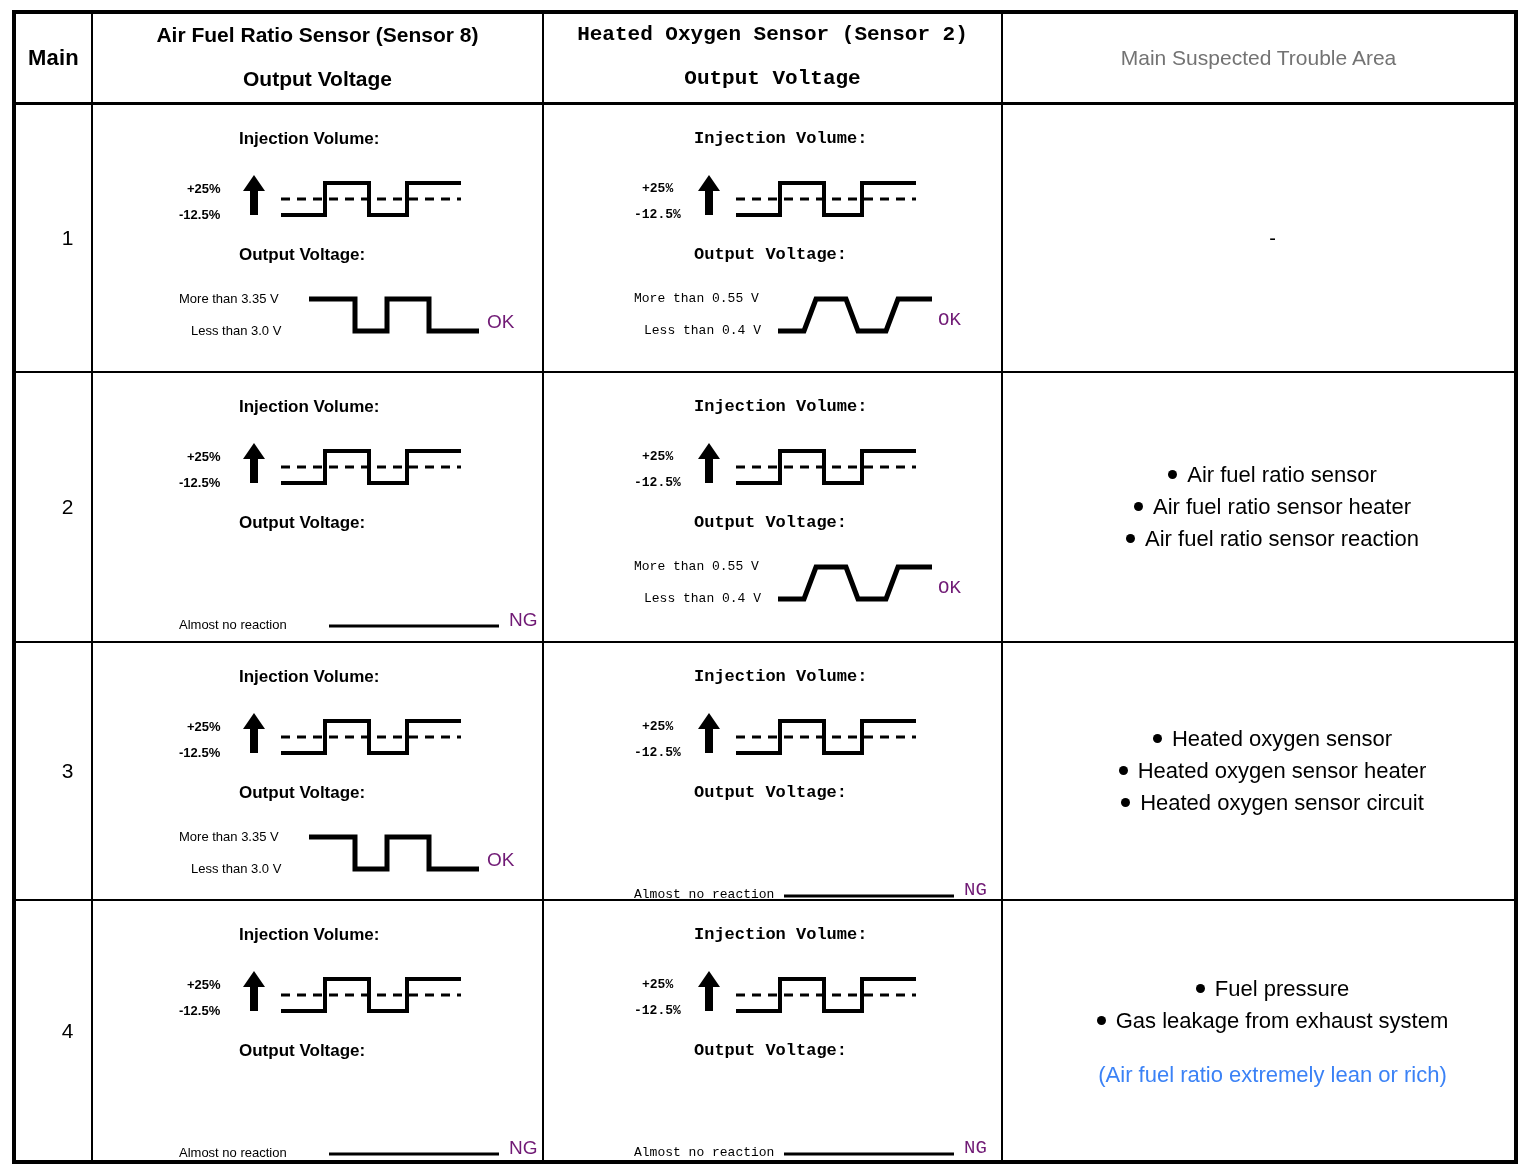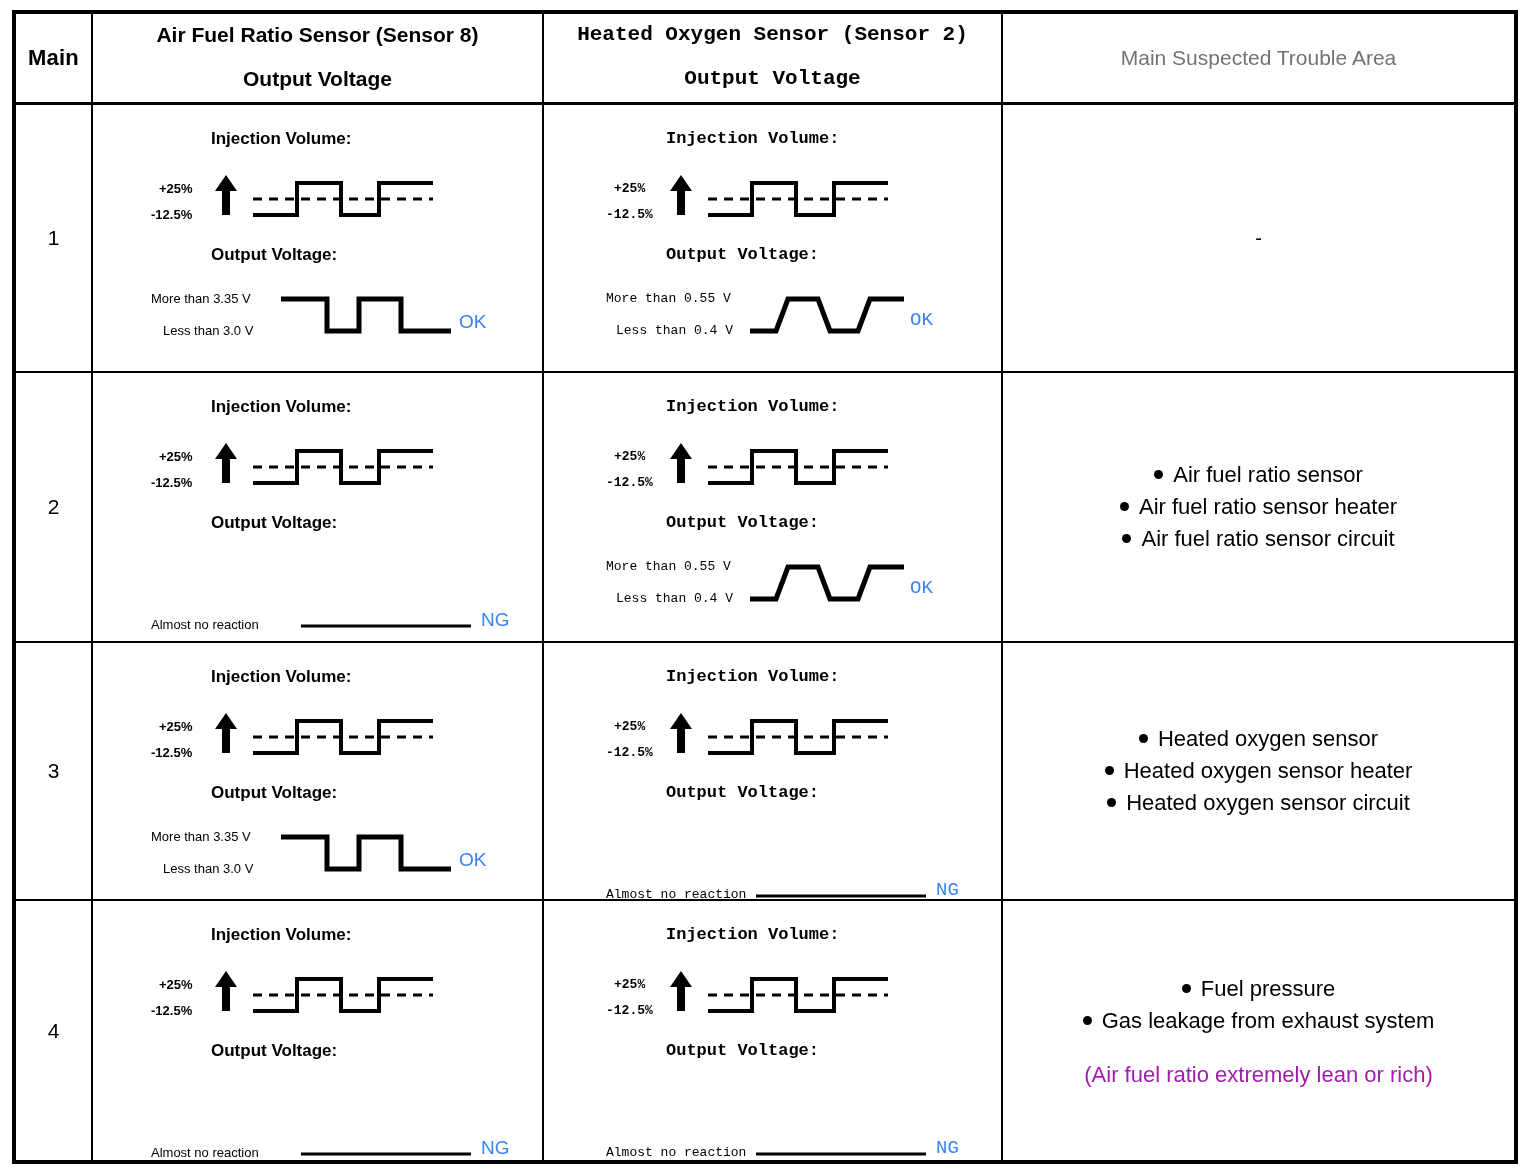--- a/index.html
+++ b/index.html
@@ -26,21 +26,21 @@
     border: 1px solid #000;
     padding: 0;
     vertical-align: middle;
     background: #fff;
   }
   
   table.diag { border: 4px solid #000; }
   table.diag tr.header-row th { border-bottom: 3px solid #000; }
   table.diag td.case-col, table.diag th.case-col { border-right: 2px solid #000; }
   table.diag td.sensor2-col, table.diag th.sensor2-col { border-left: 2px solid #000; border-right: 2px solid #000; font-family: Liberation Mono, monospace;}
-  table.diag tr.case-row td { border-bottom: 2px solid #000; }
+  table.diag tr.case-row td { border-bottom: 2px solid #000; padding-left: 28px; }
   table.diag tr.case-row:last-child td { border-bottom: none; }
 
   col.c-case   { width: 78px; }
   col.c-s1     { width: 451px; }
   col.c-s2     { width: 459px; }
   col.c-area   { width: 514px; }
 
   
   .hdr-case {
     font-size: 22px; font-weight: bold; color: #000;
@@ -72,21 +72,21 @@
     font-size: 17px; font-weight: bold; color: #000;
     white-space: nowrap;
   }
   .lbl-sm {
     position: absolute;
     font-size: 13px; font-weight: normal; color: #000;
     white-space: nowrap;
   }
   .lbl-ok {
     position: absolute;
-    font-size: 19px; font-weight: normal; color: #3b82f6;
+    font-size: 19px; font-weight: normal; color: #701a75;
     white-space: nowrap;
   }
   .pct {
     position:absolute;
     font-size: 13px; font-weight: bold; color:#000; white-space:nowrap;
   }
   svg.wave { position: absolute; overflow: visible; }
 
   
   .area-box {
@@ -100,21 +100,21 @@
   }
   .area-line .bullet {
     display: inline-block;
     width: 9px; height: 9px;
     border-radius: 50%;
     background: #000;
     margin-right: 10px;
     vertical-align: 3px;
   }
   .area-note {
-    font-size: 22px; color:#a21caf; margin-top: 26px; white-space: nowrap;
+    font-size: 22px; color:#3b82f6; margin-top: 26px; white-space: nowrap;
   }
   .area-dash { font-size: 20px; color: #000; text-align:center; }
 </style>
 </head>
 <body>
 
 <div id="page">
 
   <table class="diag">
     <colgroup>
@@ -241,21 +241,21 @@
               <svg class="wave" width="160" height="46" viewBox="0 0 160 46" style="left: 204px; top: 186px;">
                 <polyline points="2,40 28,40 40,8 70,8 82,40 110,40 122,8 156,8" fill="none" stroke="#000000" stroke-width="5" stroke-linecap="butt" stroke-linejoin="miter"></polyline>
               </svg>
               <div class="lbl-ok" style="left: 366px; top: 204px;">OK</div>
             </div>
           </td>
       <td>
             <div class="area-box">
               <div class="area-line"><span class="bullet"></span><span>Air fuel ratio sensor</span></div>
               <div class="area-line"><span class="bullet"></span><span>Air fuel ratio sensor heater</span></div>
-              <div class="area-line"><span class="bullet"></span><span>Air fuel ratio sensor circuit</span></div>
+              <div class="area-line"><span class="bullet"></span><span>Air fuel ratio sensor reaction</span></div>
             </div>
           </td>
     </tr>
 
     <tr class="case-row" style="height:258px">
       <td class="case-col">
         <div class="case-num">3</div>
       </td>
       <td class="wf-cell">
             <div class="wf-inner">

